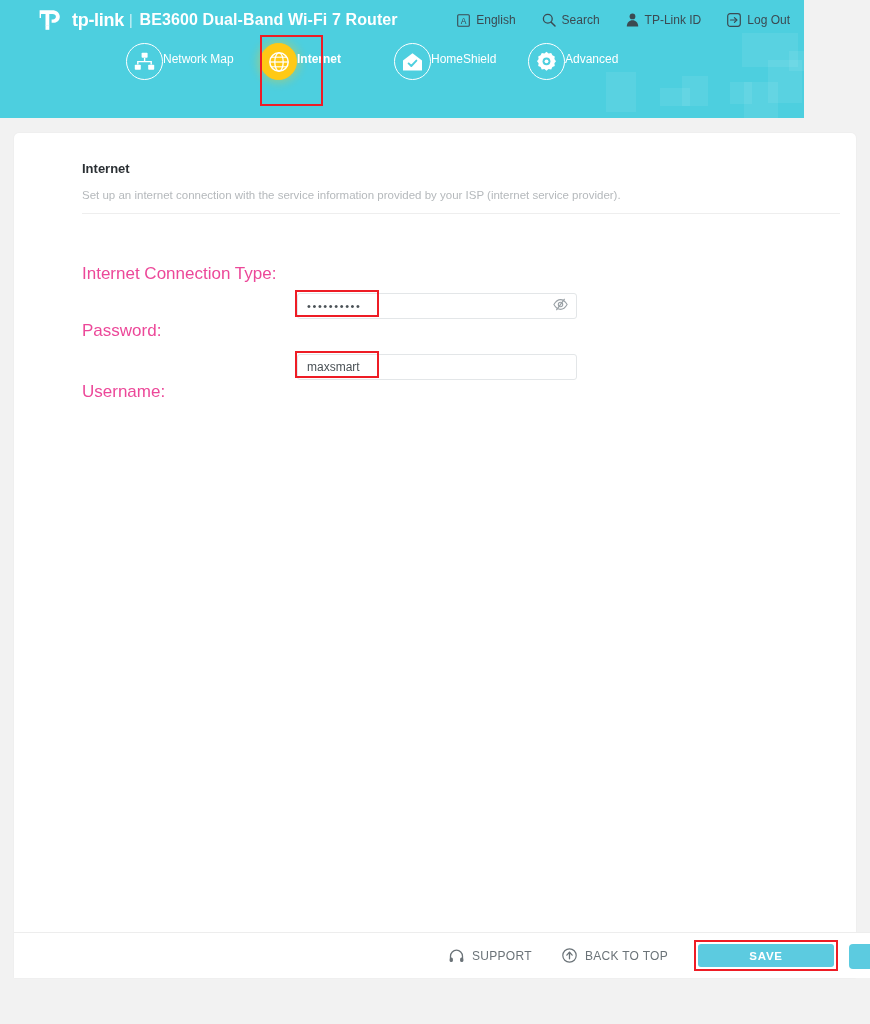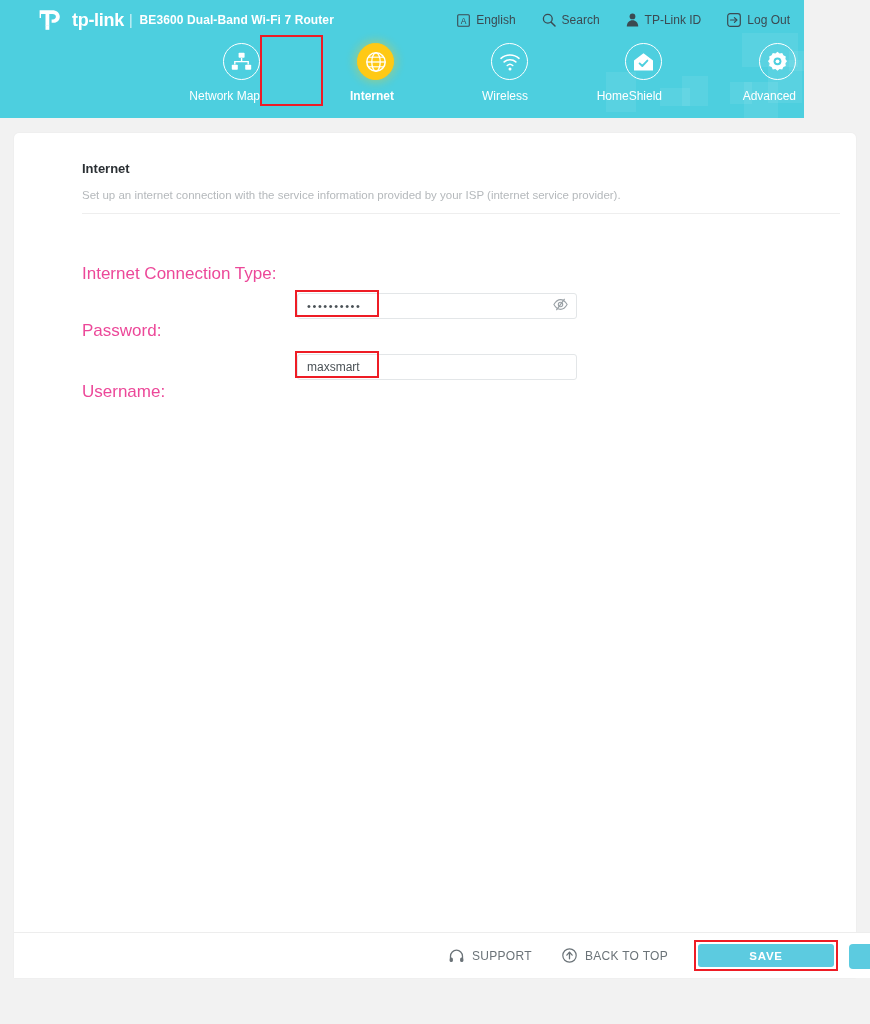--- a/index.html
+++ b/index.html
@@ -56,21 +56,21 @@
     letter-spacing: -0.3px;
   }
 
   .logo-divider {
     color: rgba(255,255,255,0.75);
     font-size: 14px;
     margin: 0 7px 0 5px;
   }
 
   .model-name {
-    font-size: 12px;
+    font-size: 16px;
     color: #ffffff;
     font-weight: bold;
     letter-spacing: 0.1px;
   }
 
   .topbar-right {
     margin-left: auto;
     display: flex;
     align-items: center;
     gap: 26px;
@@ -90,22 +90,21 @@
   .navtabs {
     position: relative;
     display: flex;
     height: 78px;
     z-index: 3;
   }
 
   .navtab {
     width: 134px;
     display: flex;
-    flex-direction: column;
-    align-items: flex-end;
+    align-items: flex-start;
     justify-content: flex-start;
     padding-top: 3px;
     cursor: pointer;
     position: relative;
   }
   .navtab:nth-child(1) { margin-left: 101px; }
   .navtab:nth-child(2) { margin-left: 0px; }
   .navtab:nth-child(3) { margin-left: 0px; }
   .navtab:nth-child(4) { margin-left: 0px; }
   .navtab:nth-child(5) { margin-left: 0px; }
@@ -397,31 +396,20 @@
           <circle cx="11" cy="11" r="9.2" fill="none" stroke="#ffffff" stroke-width="1.5"></circle>
           <ellipse cx="11" cy="11" rx="4.2" ry="9.2" fill="none" stroke="#ffffff" stroke-width="1.3"></ellipse>
           <line x1="1.8" y1="11" x2="20.2" y2="11" stroke="#ffffff" stroke-width="1.3"></line>
           <line x1="3.3" y1="6.2" x2="18.7" y2="6.2" stroke="#ffffff" stroke-width="1.1"></line>
           <line x1="3.3" y1="15.8" x2="18.7" y2="15.8" stroke="#ffffff" stroke-width="1.1"></line>
         </svg>
       </div>
       <div class="navtab-label">Internet</div>
     </div>
 
-    <div class="navtab">
-      <div class="navtab-icon">
-        <svg width="22" height="18" viewBox="0 0 22 18">
-          <path d="M2.0 5.3 C7.0 0.9 15.0 0.9 20.0 5.3" fill="none" stroke="#ffffff" stroke-width="1.6" stroke-linecap="round"></path>
-          <path d="M5.2 8.9 C8.4 6.0 13.6 6.0 16.8 8.9" fill="none" stroke="#ffffff" stroke-width="1.6" stroke-linecap="round"></path>
-          <path d="M8.3 12.5 C9.8 11.1 12.2 11.1 13.7 12.5" fill="none" stroke="#ffffff" stroke-width="1.6" stroke-linecap="round"></path>
-          <circle cx="11" cy="15.9" r="1.5" fill="#ffffff"></circle>
-        </svg>
-      </div>
-      <div class="navtab-label">Wireless</div>
-    </div>
 
     <div class="navtab">
       <div class="navtab-icon">
         <svg width="21" height="20" viewBox="0 0 21 20">
           <path d="M10.5 1.2 L20 8.4 L20 18.6 L1 18.6 L1 8.4 Z" fill="#ffffff"></path>
           <polyline points="6.6,11.4 9.3,14.0 14.4,8.6" fill="none" stroke="#4dcfdf" stroke-width="1.9" stroke-linecap="round" stroke-linejoin="round"></polyline>
         </svg>
       </div>
       <div class="navtab-label">HomeShield</div>
     </div>

